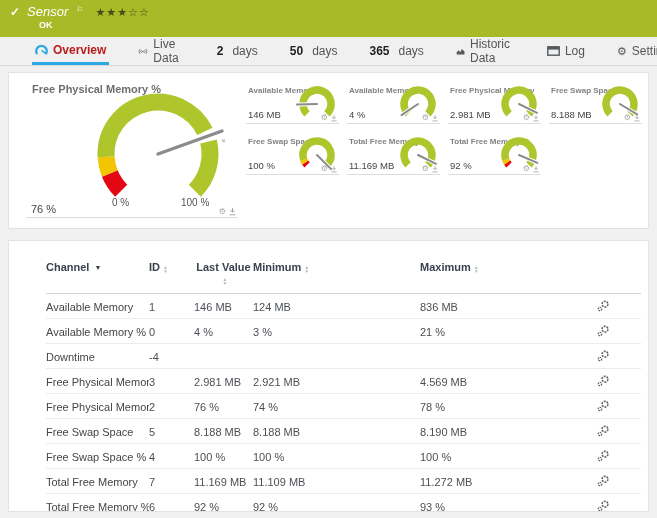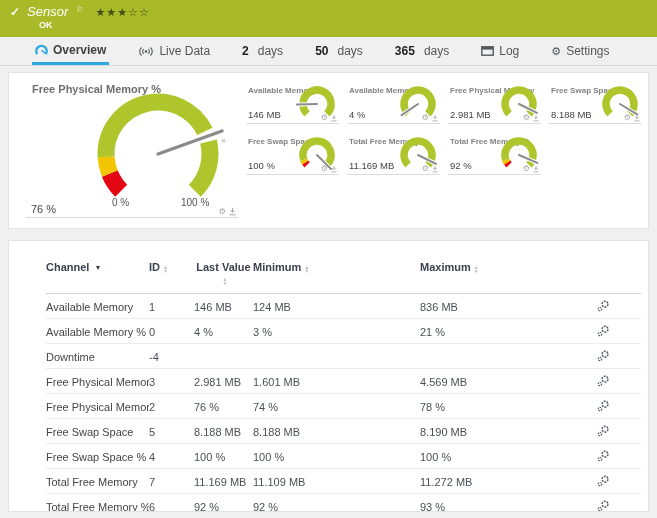--- a/index.html
+++ b/index.html
@@ -13,21 +13,21 @@
   .banner-row{display:flex;align-items:baseline;white-space:nowrap}
   .check{font-size:12px;font-weight:bold;margin-right:7px}
   .kind{font-style:italic;font-size:13px;margin-right:6px}
   .sensor-title{font-weight:bold;font-size:14px;letter-spacing:.2px}
   .flag{font-size:8px;vertical-align:top;position:relative;top:-4px;margin-left:2px}
   .stars{font-size:11px;color:#474d18;margin-left:12px;letter-spacing:1px;cursor:pointer}
   .status-ok{font-size:9px;font-weight:bold;margin:1px 0 0 29px}
   
   .tabbar{height:29px;background:#f0f0f0;border-bottom:1px solid #d8d8d8;display:flex;align-items:stretch;padding-left:32px;box-sizing:border-box}
   .tab{display:flex;align-items:center;gap:5px;margin-right:26px;font-size:12px;color:#555;cursor:pointer;padding:0 3px;box-sizing:border-box}
-  .tab.active{border-bottom:3px solid #2da9e1;color:#404040;font-weight:bold}
+  .tab.active{border-bottom:3px solid #2da9e1;color:#b91c1c;font-weight:bold}
   .tab .num{font-weight:bold;color:#222;margin-right:4px}
   .tab svg{display:block}
   .gear-glyph{font-size:11px;color:#55595c;font-style:normal}
   
   .panel{background:#fff;border:1px solid #e3e3e3;margin:0 8px;box-sizing:border-box}
   #gauges-panel{margin-top:6px;height:157px;display:flex}
   
   .main-gauge{width:212px;margin-left:17px;position:relative;flex:none}
   .mg-title{position:absolute;top:10px;left:6px;font-size:11px;font-weight:bold;color:#6e6e6e;white-space:nowrap}
   .mg-svg{position:absolute;top:17px;left:22px}
@@ -97,20 +97,26 @@
     <span class="num">2</span>
     <span>days</span>
   </div>
   <div class="tab">
     <span class="num">50</span>
     <span>days</span>
   </div>
   <div class="tab">
     <span class="num">365</span>
     <span>days</span>
+  </div>
+  <div class="tab">
+    <svg width="14" height="11" viewBox="0 0 14 11">
+        <path d="M1 10 V6.5 L4 3.5 L6.5 6.5 L9 1.5 L13 5.5 V10 Z" fill="#55595c"></path>
+      </svg>
+    <span>Historic Data</span>
   </div>
   <div class="tab">
     <svg width="13" height="10" viewBox="0 0 13 10">
         <rect x="0.8" y="0.8" width="11.4" height="8.4" fill="none" stroke="#55595c" stroke-width="1.4"></rect>
         <rect x="0.8" y="0.8" width="11.4" height="2.8" fill="#55595c"></rect>
       </svg>
     <span>Log</span>
   </div>
   <div class="tab">
     <span class="gear-glyph">⚙</span>
@@ -332,21 +338,21 @@
           <td class="ar"></td>
           <td class="al tools-td"><span class="tools-btn"><svg width="13" height="12" viewBox="0 0 13 12">
                 <circle cx="8" cy="4.2" r="2.9" fill="none" stroke="#5f6368" stroke-width="1.6" stroke-dasharray="2 1"></circle>
                 <circle cx="3" cy="9" r="1.7" fill="none" stroke="#5f6368" stroke-width="1.3" stroke-dasharray="1.5 0.8"></circle>
               </svg></span></td>
         </tr>
         <tr>
           <td class="al channel">Free Physical Memory</td>
           <td class="ar">3</td>
           <td class="ar">2.981 MB</td>
-          <td class="ar">1.601 MB</td>
+          <td class="ar">2.921 MB</td>
           <td class="ar">4.569 MB</td>
           <td class="al tools-td"><span class="tools-btn"><svg width="13" height="12" viewBox="0 0 13 12">
                 <circle cx="8" cy="4.2" r="2.9" fill="none" stroke="#5f6368" stroke-width="1.6" stroke-dasharray="2 1"></circle>
                 <circle cx="3" cy="9" r="1.7" fill="none" stroke="#5f6368" stroke-width="1.3" stroke-dasharray="1.5 0.8"></circle>
               </svg></span></td>
         </tr>
         <tr>
           <td class="al channel">Free Physical Memory %</td>
           <td class="ar">2</td>
           <td class="ar">76 %</td>

